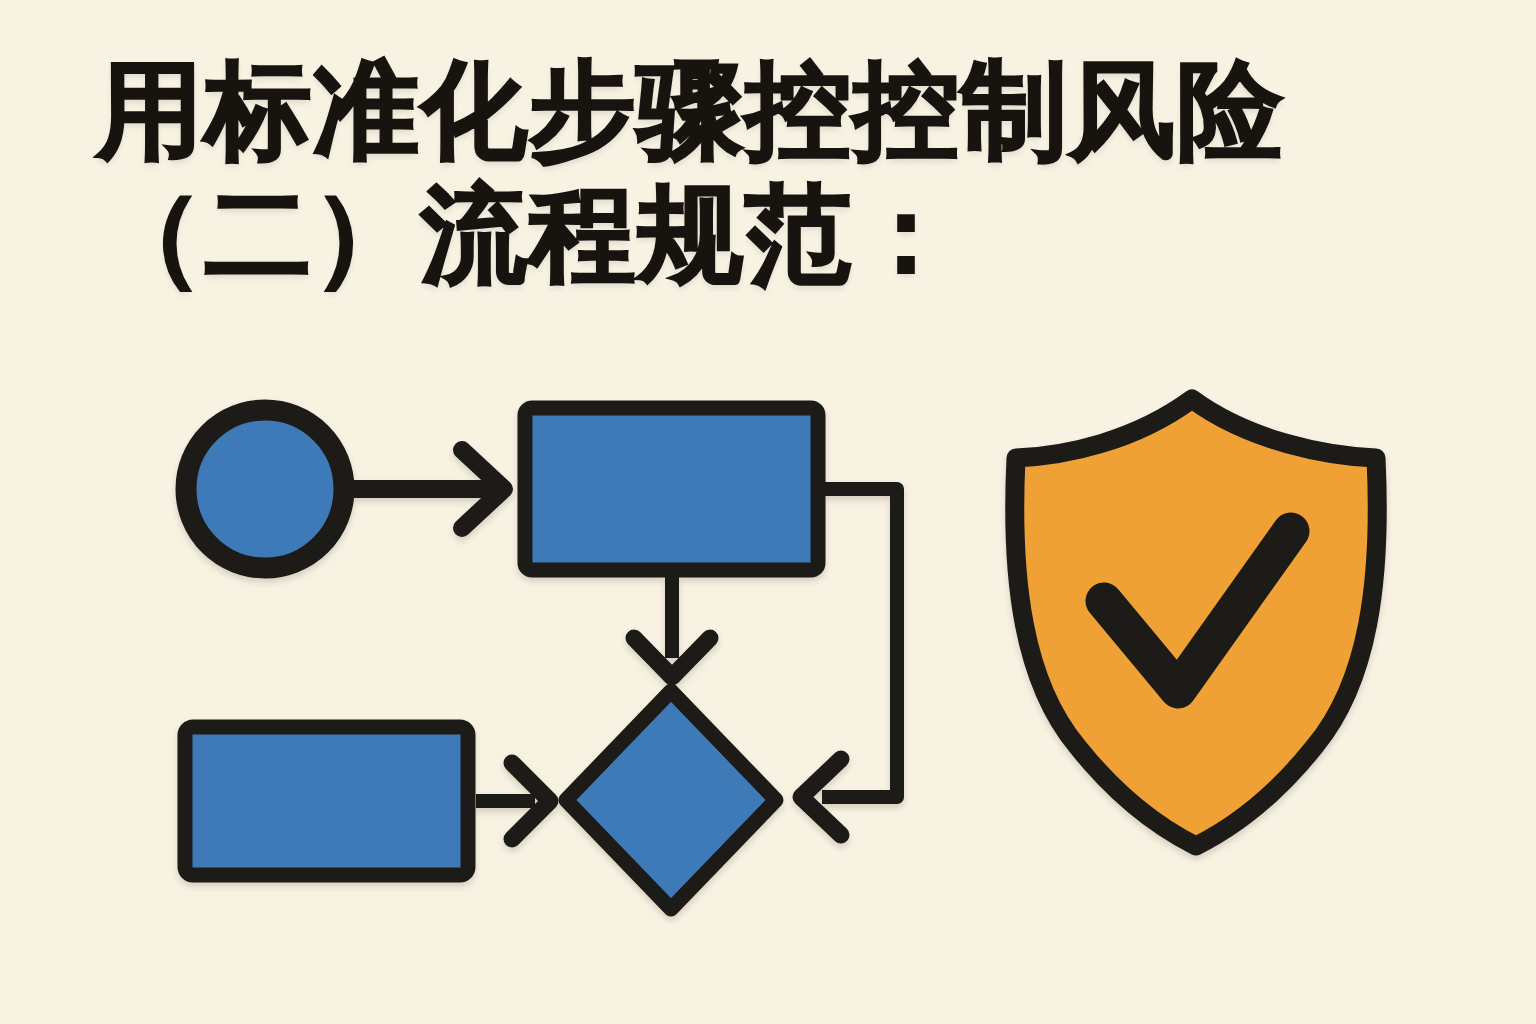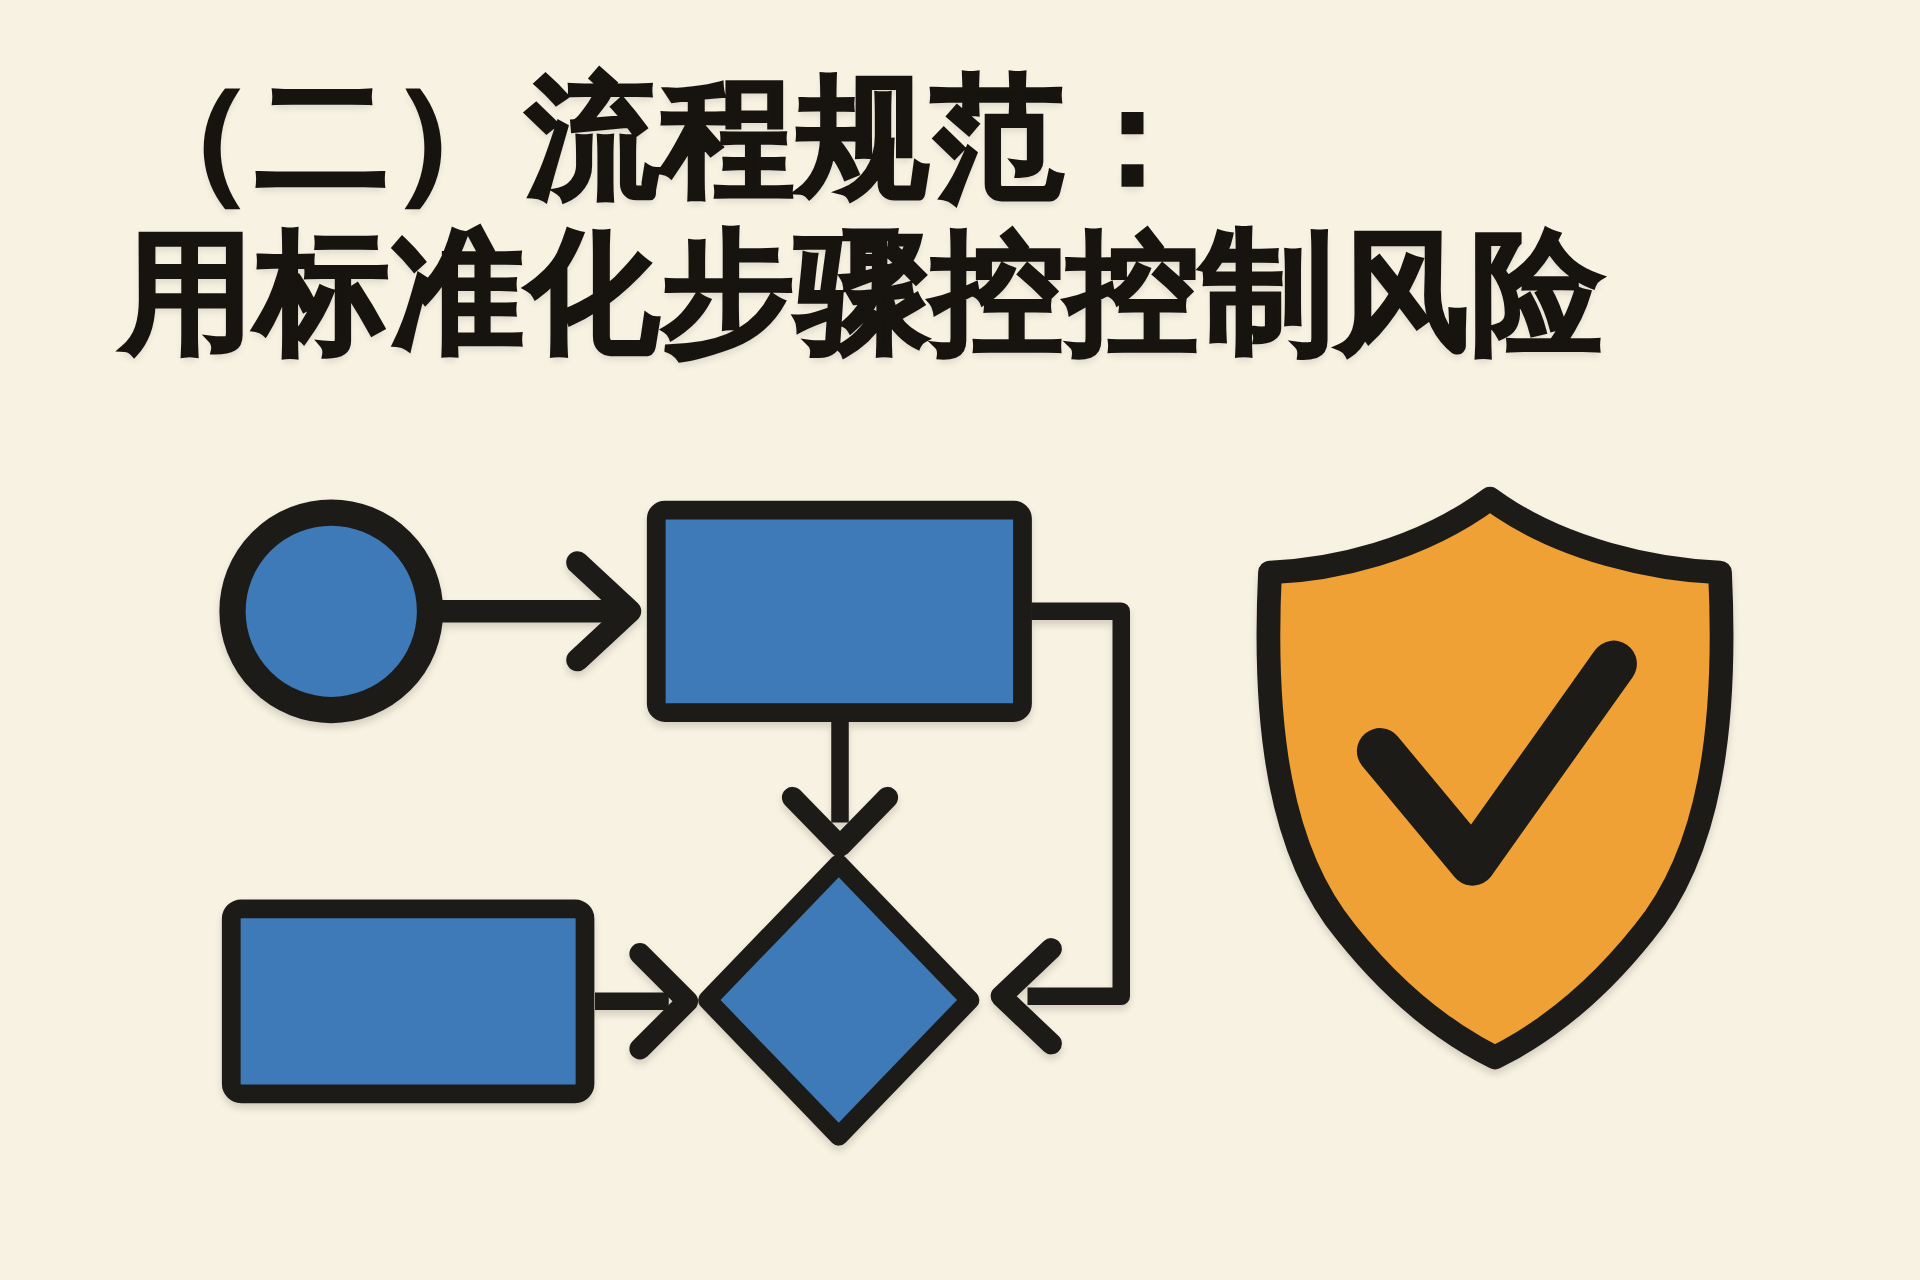--- a/index.html
+++ b/index.html
@@ -37,22 +37,22 @@
   }
   .fill-blue   { fill: var(--node-blue, #3D7AB7); }
   .fill-orange { fill: var(--shield-orange, #EFA135); }
   .stroke-ink  { stroke: var(--line-black, #1D1B18); }
   .no-fill     { fill: none; }
 </style>
 </head>
 <body>
 
 <div class="title">
+  <div>用标准化步骤控控制风险</div>
   <div>（二）流程规范：</div>
-  <div>用标准化步骤控控制风险</div>
 </div>
 
 <svg class="diagram-svg" width="1536" height="1024" viewBox="0 0 1536 1024">
 
   <g class="g-shadow">
 
     <circle cx="265" cy="489" r="79" class="fill-blue stroke-ink" stroke-width="21"></circle>
 
     <g>
       <line x1="352" y1="489" x2="496" y2="489" class="stroke-ink" stroke-width="18" stroke-linecap="round"></line>

